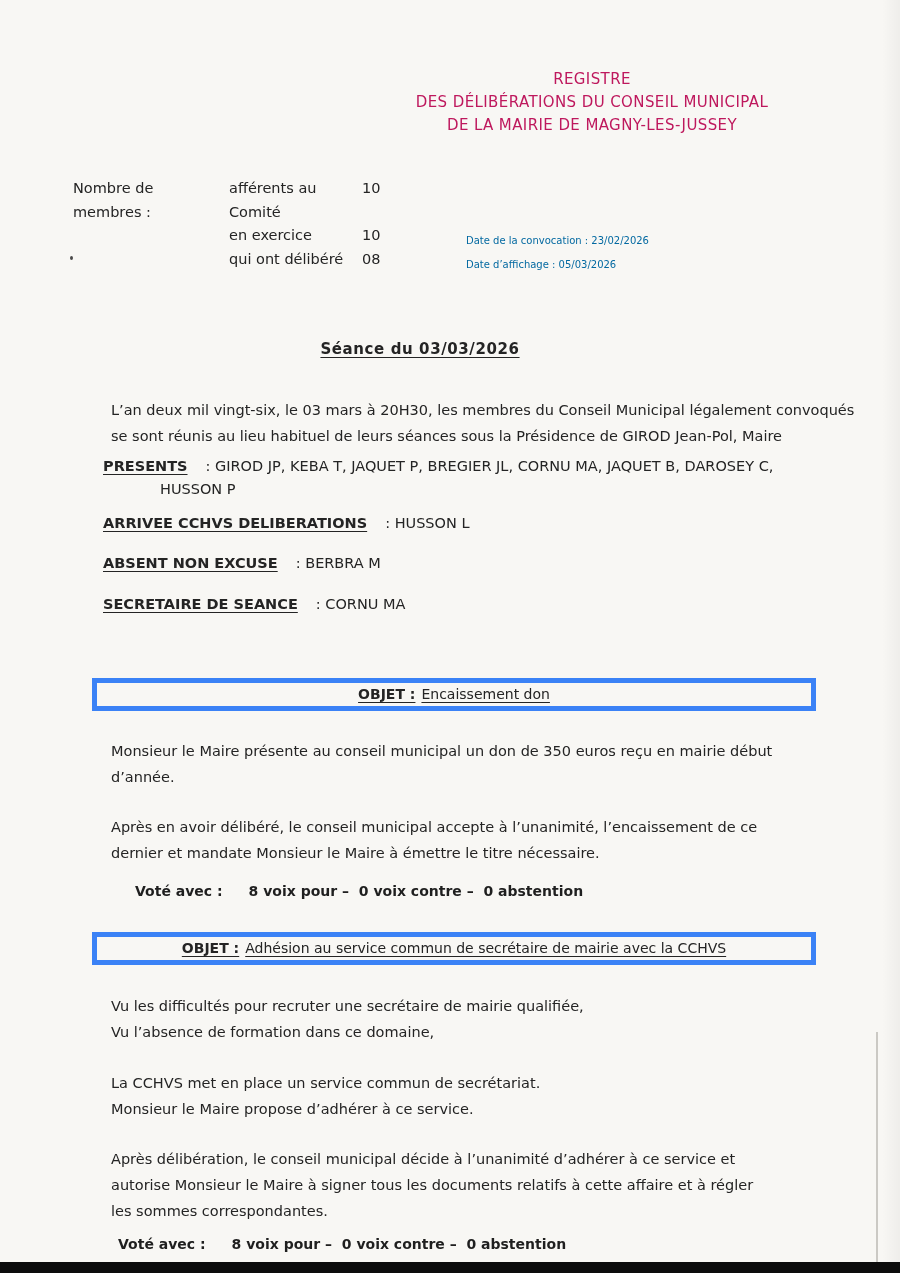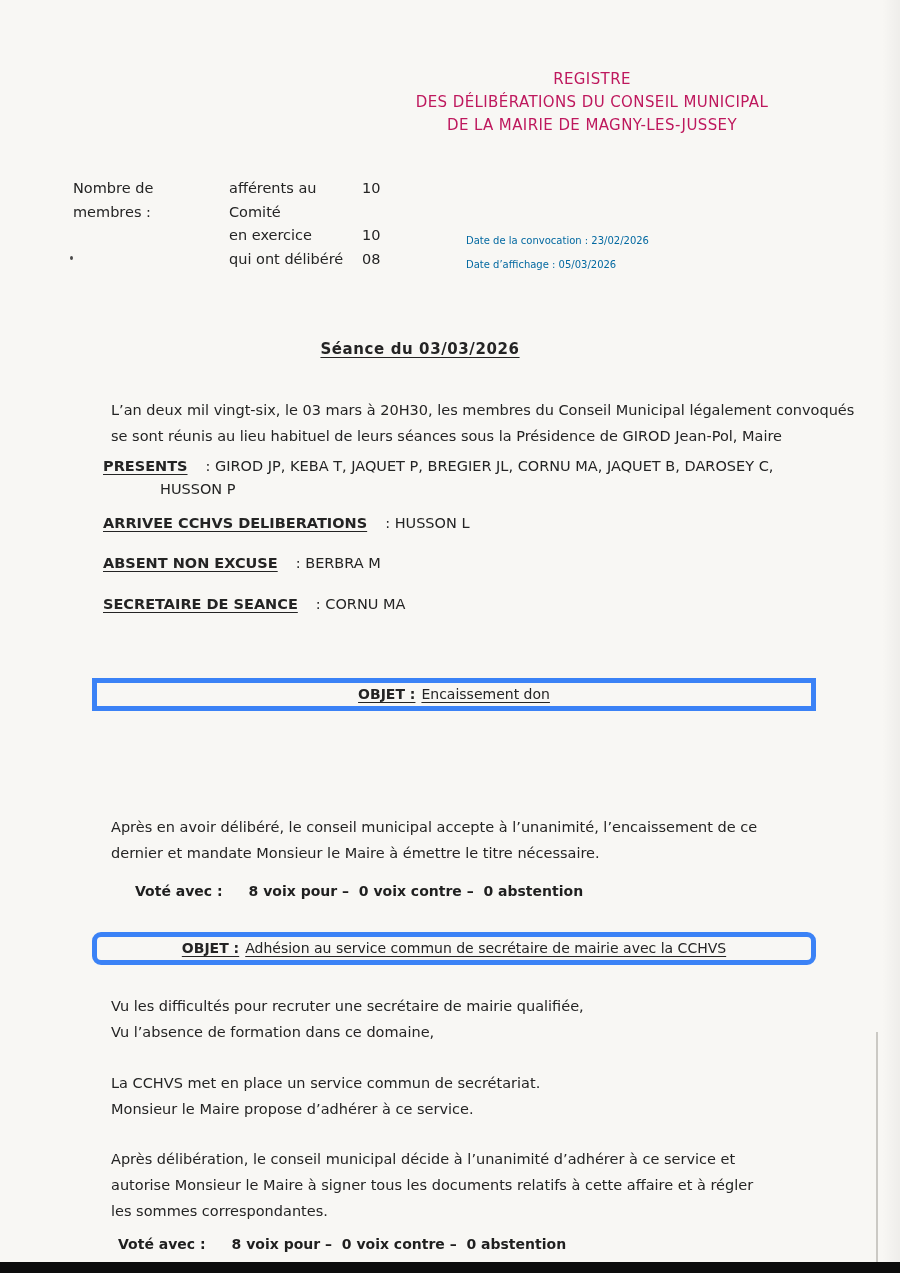--- a/index.html
+++ b/index.html
@@ -21,21 +21,21 @@
   .intro{top:389px;left:103px;width:775px;}
   .presents{position:absolute;top:455px;left:103px;font-size:14.5px;line-height:23px;}
   .nowrap{white-space:nowrap;}
   .indent{padding-left:57px;}
   .lbl{font-weight:bold;text-decoration:underline;text-underline-offset:3px;}
   .val{margin-left:18px;}
   .att{position:absolute;left:103px;font-size:14.5px;}
   .arrivee{top:515px;}.absent{top:555px;}.secretaire{top:596px;}
   .objet-box{position:absolute;left:92px;width:714px;height:23px;border:5px solid #3b82f6;
     text-align:center;font-size:14px;line-height:23px;}
-  .box1{top:678px;}.box2{top:932px;border-radius:9px;}
+  .box1{top:678px;}.box2{top:932px;}
   .objet-inner{text-decoration:underline;text-underline-offset:3px;}
   .objet-lbl{font-weight:bold;}
   .objet-title{margin-left:6px;}
   .s1p1{top:730px;left:103px;width:775px;}
   .s1p2{top:806px;left:103px;width:775px;}
   .s2p1{top:985px;left:103px;width:775px;}
   .s2p2{top:1062px;left:103px;width:775px;}
   .s2p3{top:1138px;left:103px;width:775px;}
   .vote{position:absolute;font-weight:bold;font-size:14px;color:#1f1f1f;}
   .vote1{top:883px;left:135px;}
@@ -108,20 +108,22 @@
   <div class="att secretaire">
     <span class="lbl">SECRETAIRE DE SEANCE</span><span class="val">: CORNU MA</span>
   </div>
 
   <div class="objet-box box1">
     <span class="objet-inner">
       <span class="objet-lbl">OBJET :</span><span class="objet-title">Encaissement don</span>
     </span>
   </div>
 
+  <p class="para s1p1">Monsieur le Maire présente au conseil municipal un don de 350 euros reçu en mairie début
+d’année.</p>
   <p class="para s1p2">Après en avoir délibéré, le conseil municipal accepte à l’unanimité, l’encaissement de ce
 dernier et mandate Monsieur le Maire à émettre le titre nécessaire.</p>
 
   <div class="vote vote1">
     <span class="vote-lbl">Voté avec :</span><span class="vote-val">8 voix pour –  0 voix contre –  0 abstention</span>
   </div>
 
   <div class="objet-box box2">
     <span class="objet-inner">
       <span class="objet-lbl">OBJET :</span><span class="objet-title">Adhésion au service commun de secrétaire de mairie avec la CCHVS</span>

